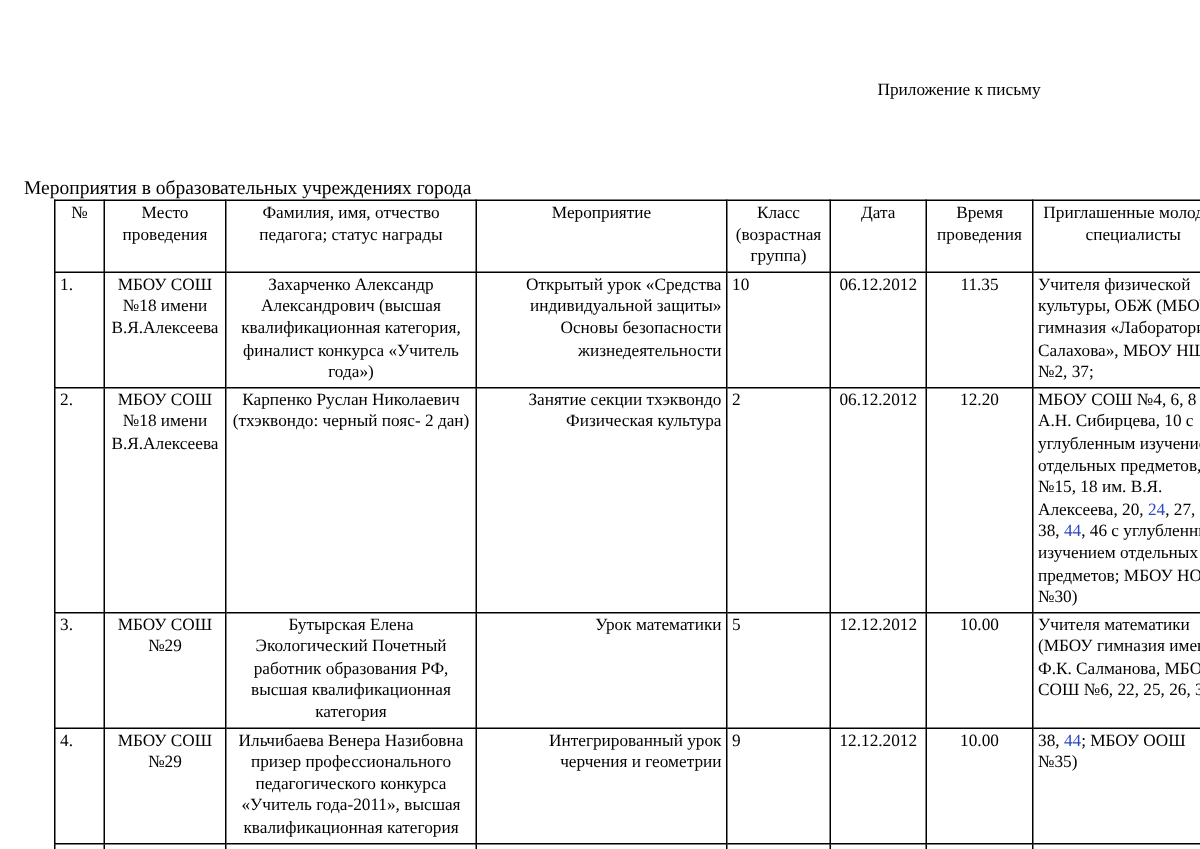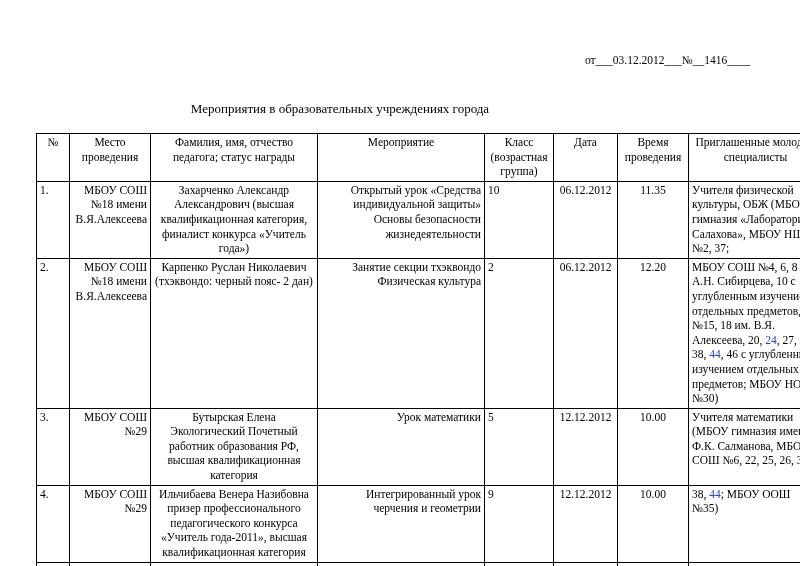--- a/index.html
+++ b/index.html
@@ -21,24 +21,23 @@
     font-size: 11.5px;
     line-height: 1.45;
     white-space: nowrap;
   }
 
   .doc-title {
     position: absolute;
     top: 101px;
     left: 0;
     width: 680px;
-    text-align: center;
     font-size: 13px;
     font-weight: normal;
-    margin: 0;
+    margin: 16px;
   }
 
   .table-wrap {
     position: absolute;
     top: 133px;
     left: 36px;
   }
 
   table.events {
     border-collapse: collapse;
@@ -51,37 +50,37 @@
     padding: 1px 3px 2px 3px;
     font-size: 11.5px;
     line-height: 1.27;
     font-weight: normal;
     overflow-wrap: break-word;
     word-wrap: break-word;
   }
   table.events th { text-align: center; }
 
   .col-num   { width: 26px;  text-align: left; }
-  .col-place { width: 74px;  text-align: right; }
+  .col-place { width: 74px;  text-align: center; }
   .col-teacher { width: 160px; text-align: center; }
   .col-event { width: 160px; text-align: right; }
   .col-grade { width: 62px;  text-align: left; }
   .col-date  { width: 57px;  text-align: center; font-family: Liberation Serif, serif; }
   .col-time  { width: 64px;  text-align: center; }
   .col-specialists { width: 127px; text-align: left; }
 
   .blue { color: var(--link-blue, #2b48c0); }
 </style>
 </head>
 <body>
 
 <div class="page">
 
   <div class="appendix">
-    <div>от___03.12.2012___№__1416____</div>
+    <div>Приложение к письму</div>
   </div>
 
   <div class="doc-title">Мероприятия в образовательных учреждениях города</div>
 
   <div class="table-wrap">
     <table class="events">
       <thead>
         <tr>
           <th class="col-num">№</th>
           <th class="col-place">Место проведения</th>

